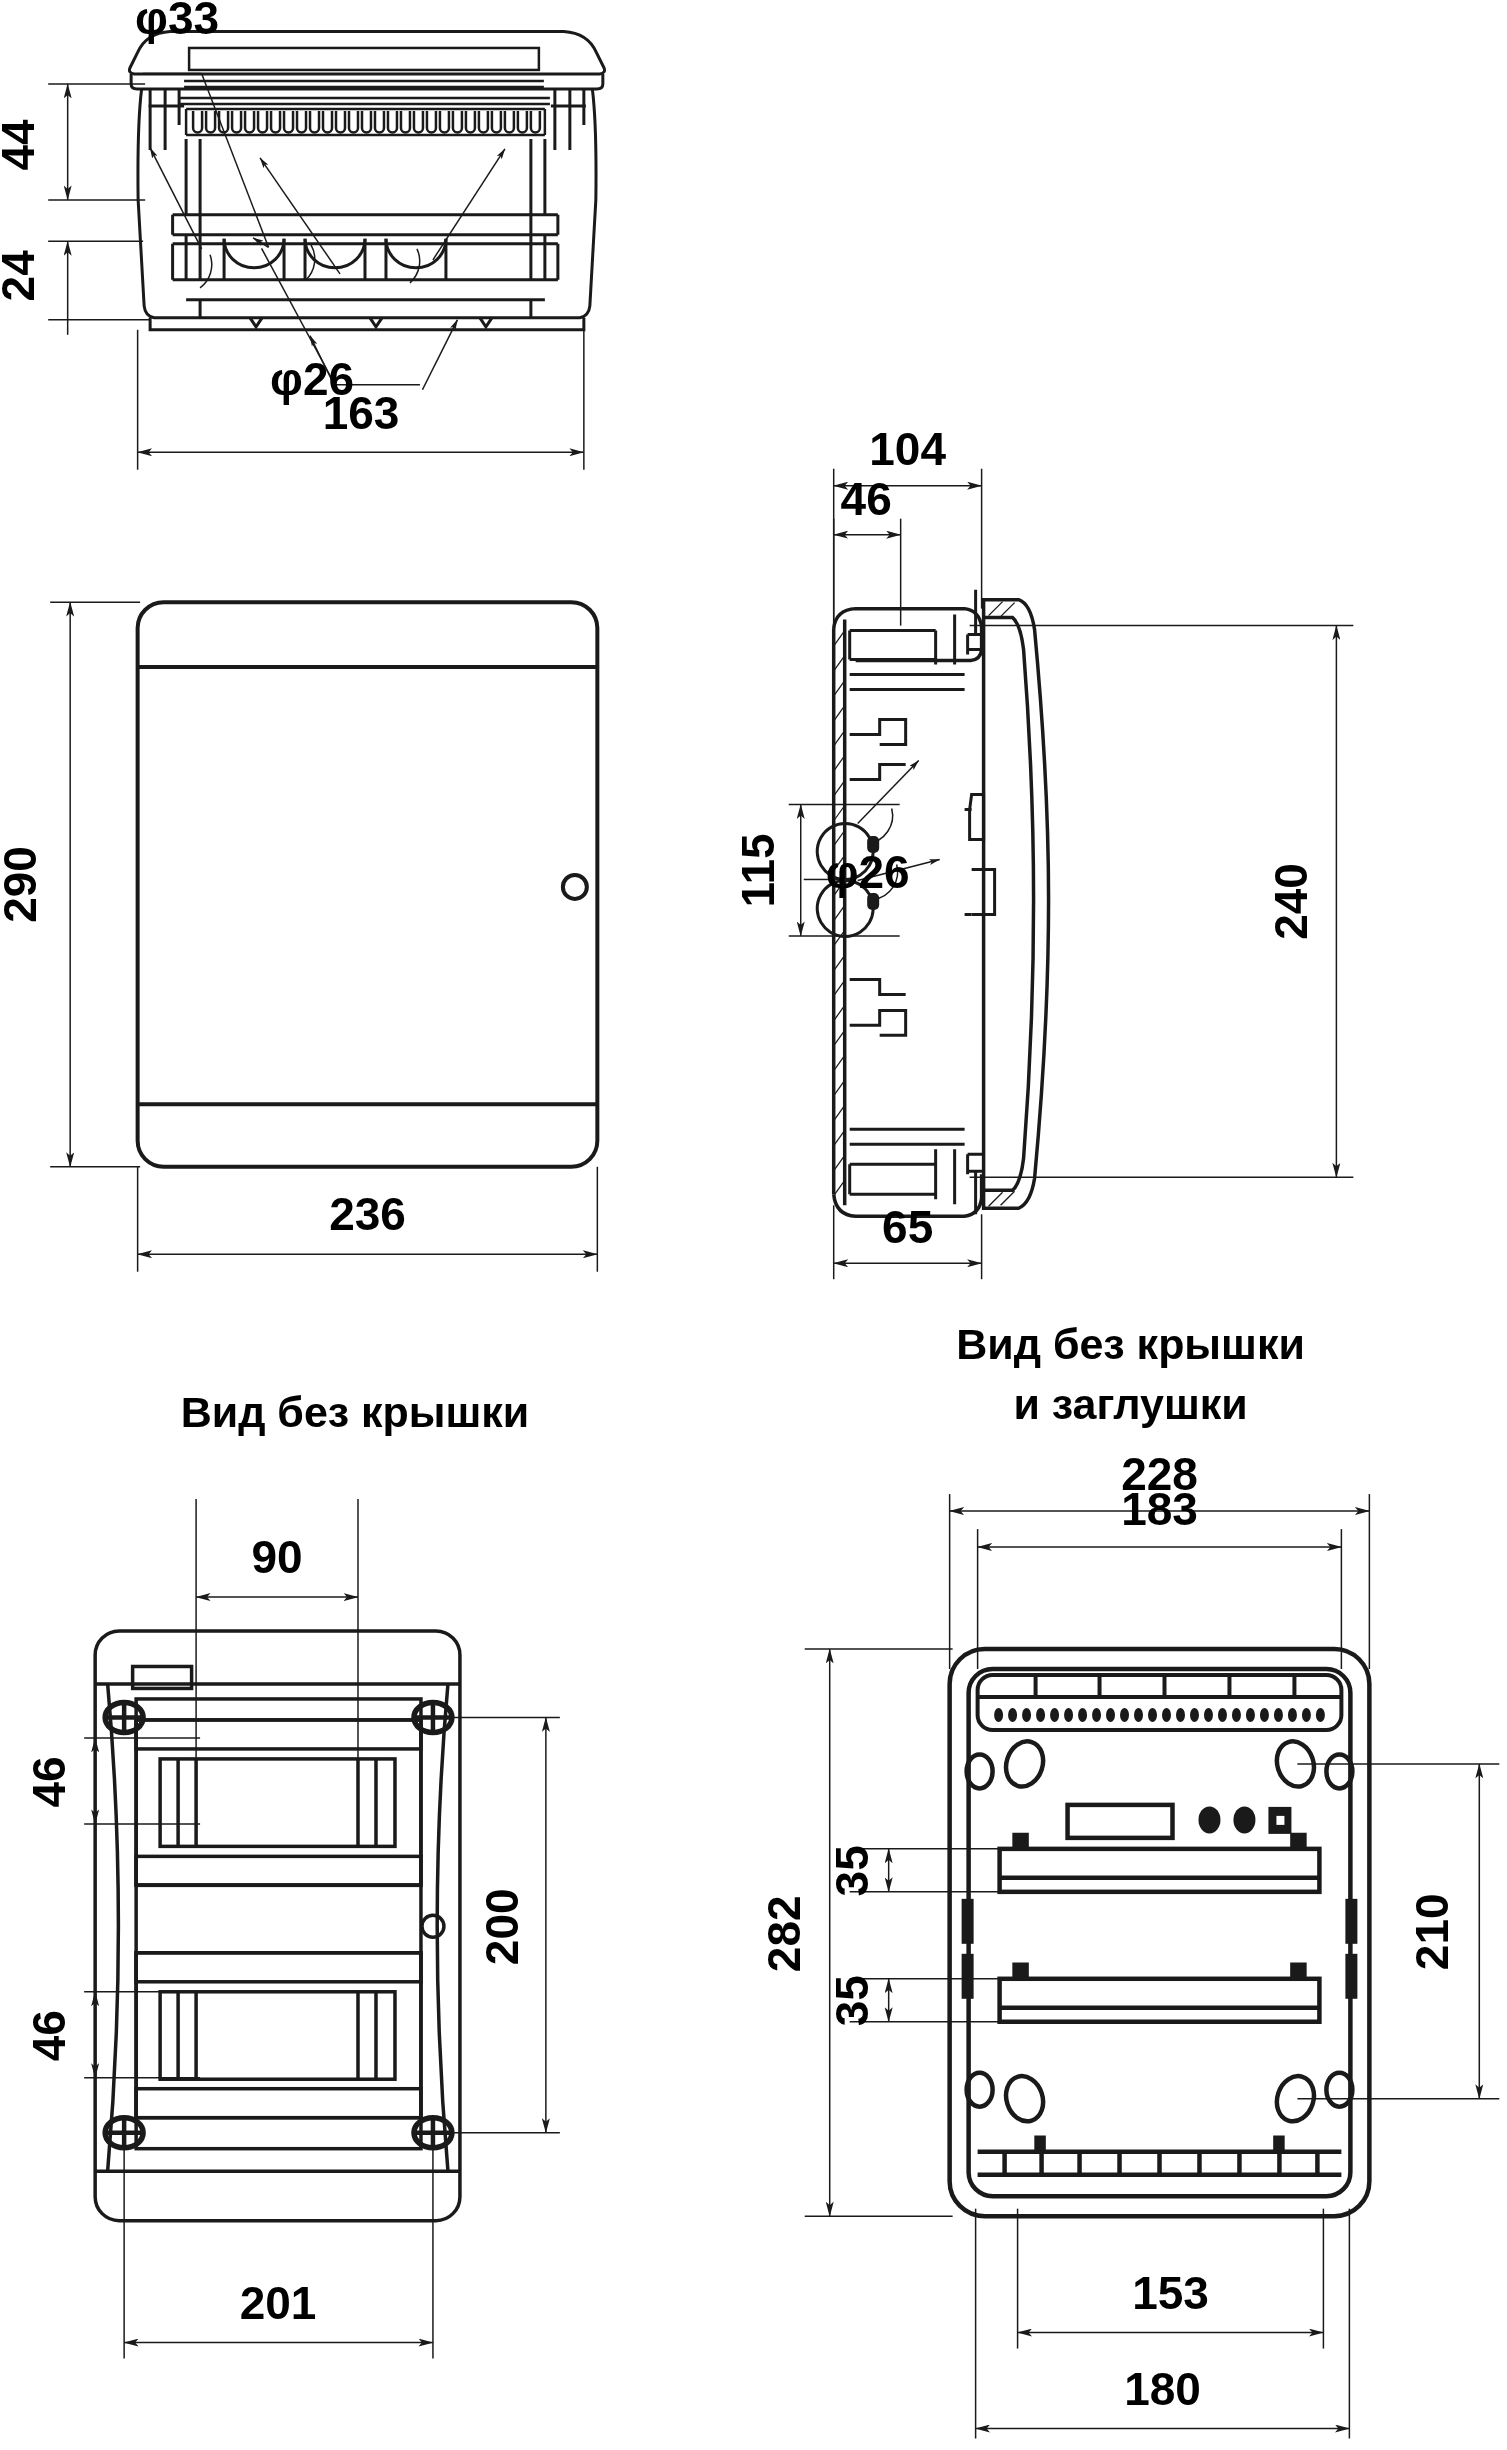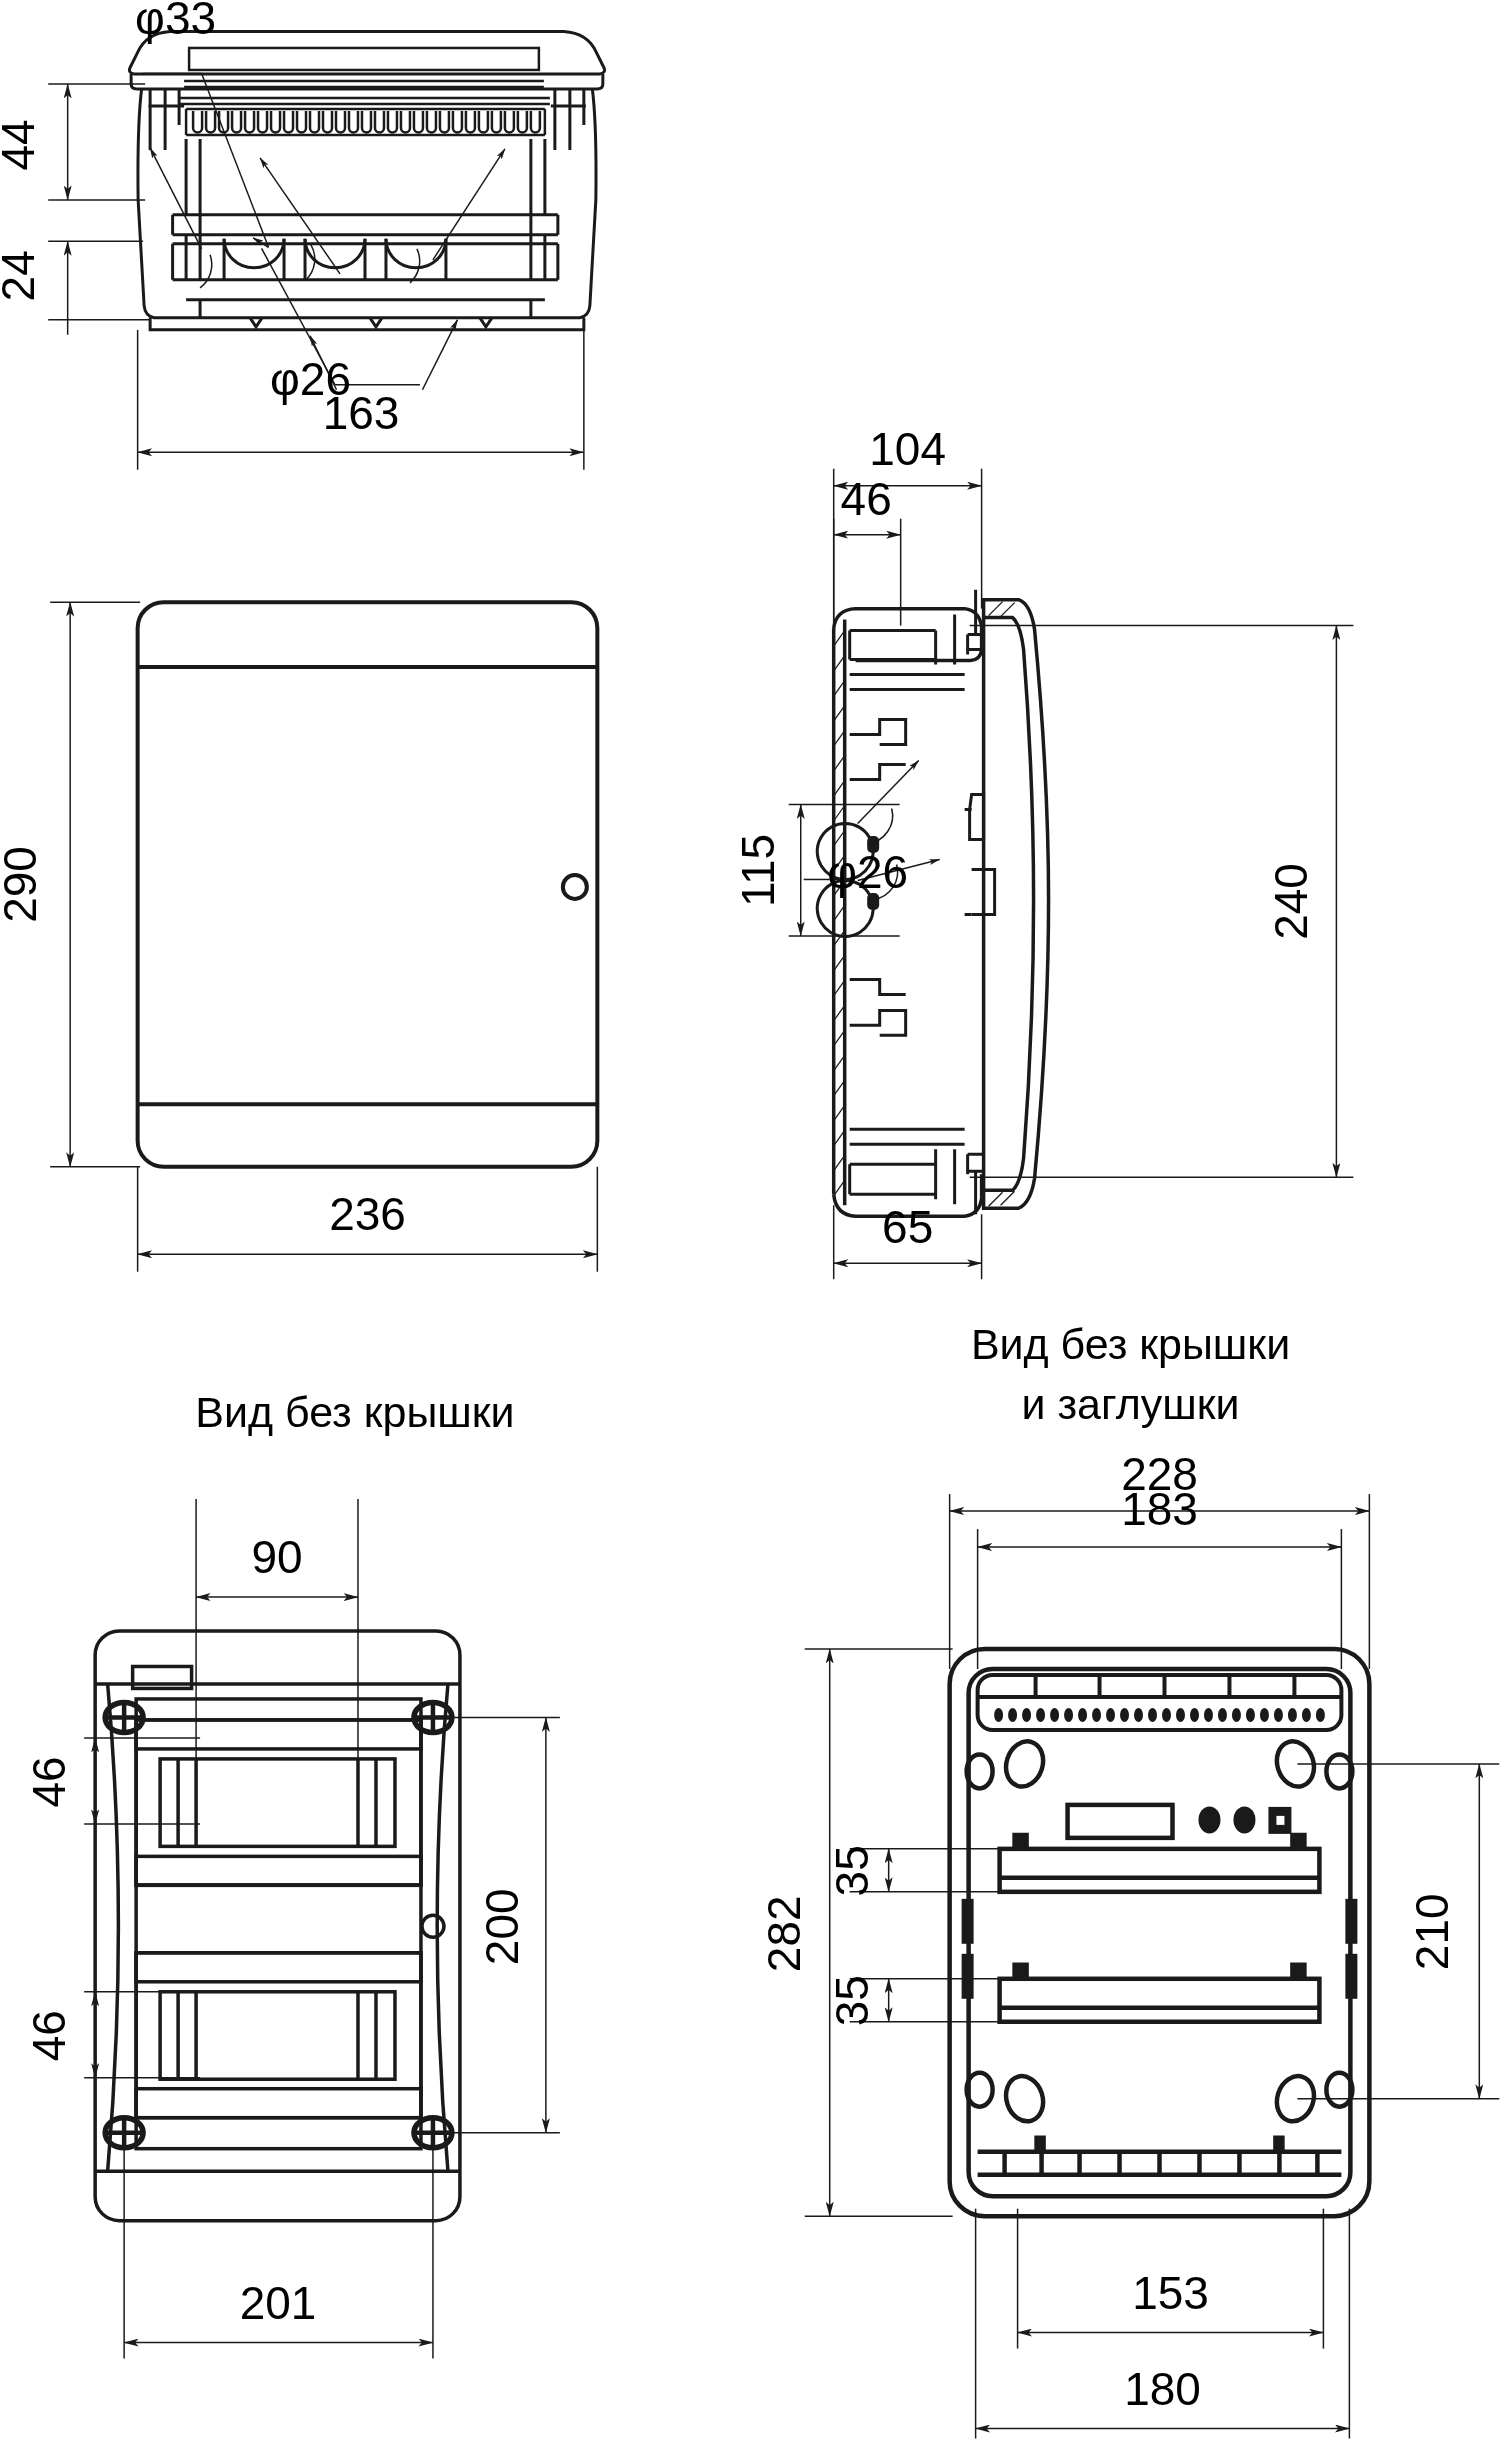--- a/index.html
+++ b/index.html
@@ -1,18 +1,18 @@
 <!DOCTYPE html>
 <html style="font-size:8px"><head>
 <meta charset="utf-8">
 <style>
   html,body{margin:0;padding:0;background:#fff;}
   body{width:1508px;height:2450px;position:relative;overflow:hidden;
        font-family:"Liberation Sans","DejaVu Sans",sans-serif;color:#000;}
-  #sheet{position:absolute;left:0;top:0;width:1436px;height:2450px;}
+  #sheet{position:absolute;left:0;top:0;width:1436px;height:2450px;font-weight:bold;}
   svg{display:block;}
   .dimtxt{font-family:"Liberation Sans","DejaVu Sans",sans-serif;font-size:92px;fill:#000;}
   .viewtxt{font-family:"Liberation Sans","DejaVu Sans",sans-serif;font-size:86px;fill:#000;}
 </style>
 </head>
 <body>
 
 <div id="sheet">
 <svg width="1508" height="2450" viewBox="0 0 3017 4903" xmlns="http://www.w3.org/2000/svg">
 

